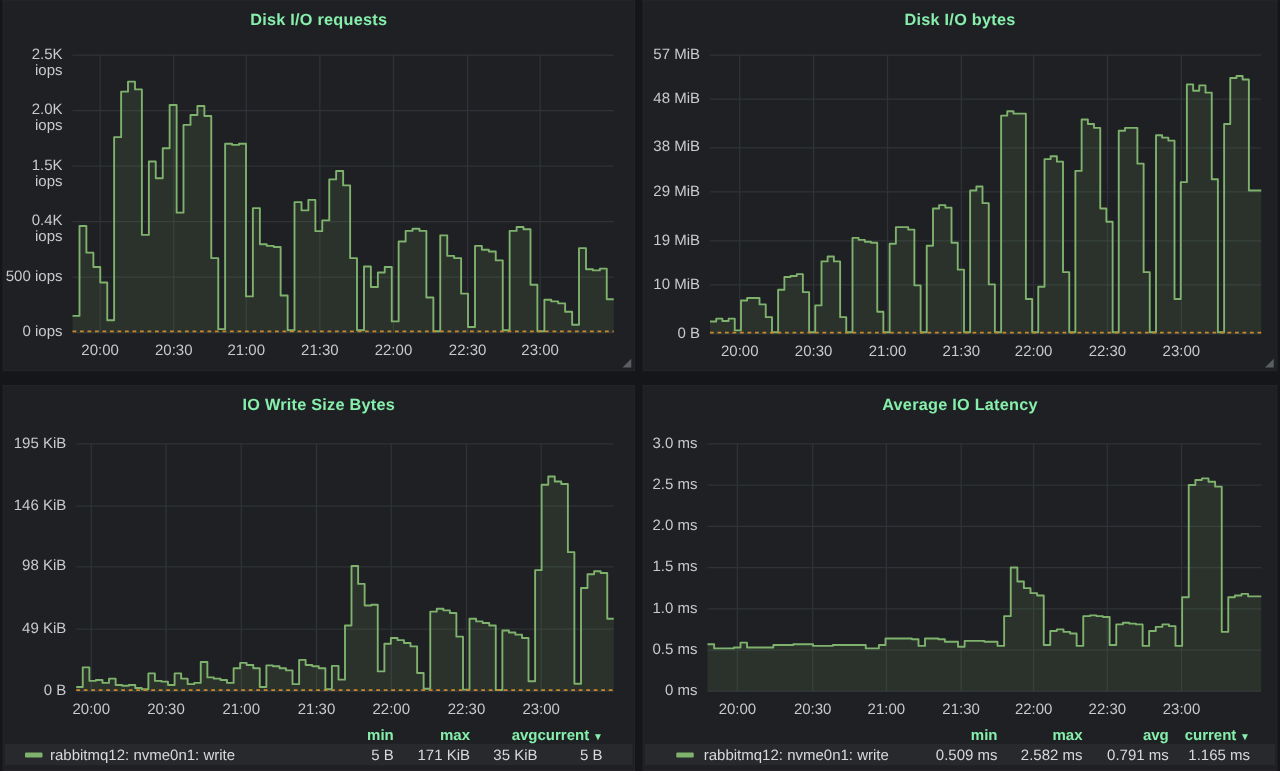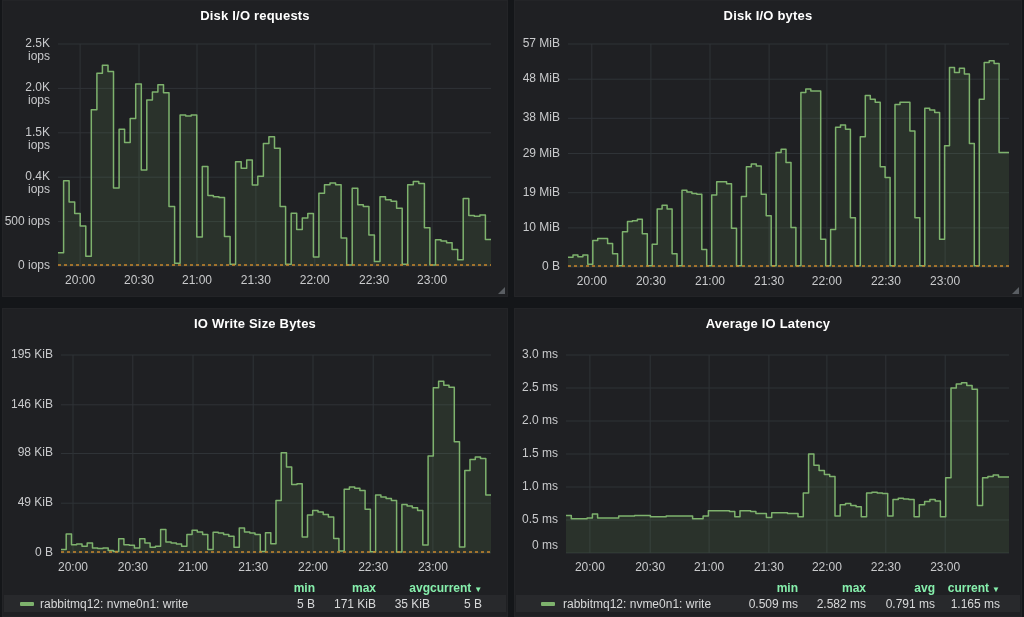--- a/index.html
+++ b/index.html
@@ -1,19 +1,19 @@
 <!DOCTYPE html>
 <html><head>
 <meta charset="utf-8">
 <style>
   html,body{margin:0;padding:0;background:#141619;}
   body{width:1024px;height:617px;overflow:hidden;font-family:"Liberation Sans","DejaVu Sans",sans-serif;}
   .page{display:grid;grid-template-columns:506px 508px;grid-template-rows:297px 309px;gap:11px 6px;padding-left:2px;width:1022px;height:617px;}
   .panel{position:relative;background:#1f2023;box-sizing:border-box;border:1px solid rgba(255,255,255,0.02);}
-  .panel-title{position:absolute;top:7px;left:0;right:0;margin:0;text-align:center;font-size:13px;font-weight:700;color:#ffffff;letter-spacing:.2px;z-index:3;}
+  .panel-title{position:absolute;top:7px;left:0;right:0;margin:0;text-align:center;font-size:13px;font-weight:700;color:#86efac;letter-spacing:.2px;z-index:3;}
   .chart{position:absolute;left:0;top:0;right:0;bottom:0;}
   .tick{position:absolute;color:#c9cacc;font-size:12px;line-height:13px;}
   .tick-y{left:0;text-align:right;}
   .tick-x{width:50px;text-align:center;}
   .resize-handle{position:absolute;right:2px;bottom:2px;width:0;height:0;border-left:7px solid transparent;border-bottom:7px solid #5a5e63;z-index:4;}
   .legend{position:absolute;left:1px;right:1px;bottom:4px;font-size:12px;color:#d8d9da;z-index:3;}
   .legend-header{display:flex;align-items:flex-end;height:15px;color:#86efac;font-weight:700;}
   .legend-row{display:flex;align-items:center;height:17px;background:rgba(255,255,255,0.045);}
   .spacer{flex:1;}
   .cell{text-align:right;white-space:nowrap;}
@@ -185,21 +185,21 @@
           <line x1="379.2" x2="379.2" y1="0" y2="198" stroke="#2f3337" stroke-width="1"></line>
           <path d="M0 160.4H5.3 V163.7H10.5 V163.7H15.8 V163.7H21.1 V163.0H26.4 V159.1H31.6 V163.0H36.9 V163.0H42.2 V163.0H47.5 V163.0H52.7 V161.0H58.0 V161.0H63.3 V161.0H68.6 V160.4H73.8 V160.4H79.1 V160.4H84.4 V161.7H89.7 V161.7H94.9 V161.7H100.2 V161.0H105.5 V161.0H110.8 V161.0H116.0 V161.0H121.3 V161.0H126.6 V163.7H131.8 V163.7H137.1 V161.0H142.4 V155.8H147.7 V155.8H152.9 V155.8H158.2 V155.8H163.5 V156.4H168.8 V161.7H174.0 V155.8H179.3 V155.8H184.6 V156.4H189.9 V158.4H195.1 V158.4H200.4 V162.4H205.7 V157.7H211.0 V157.7H216.2 V157.7H221.5 V158.4H226.8 V158.4H232.0 V161.7H237.3 V137.9H242.6 V99.0H247.9 V110.2H253.1 V115.5H258.4 V119.5H263.7 V121.4H269.0 V161.0H274.2 V149.8H279.5 V148.5H284.8 V150.5H290.1 V151.8H295.3 V161.7H300.6 V137.9H305.9 V137.3H311.2 V137.9H316.4 V138.6H321.7 V161.0H327.0 V144.5H332.3 V143.2H337.5 V143.9H342.8 V144.5H348.1 V161.7H353.3 V149.8H358.6 V146.5H363.9 V144.5H369.2 V145.9H374.4 V161.7H379.7 V122.8H385.0 V33.0H390.3 V29.0H395.5 V27.7H400.8 V30.4H406.1 V34.3H411.4 V150.5H416.6 V122.8H421.9 V121.4H427.2 V120.1H432.5 V122.1H437.7 V122.1H443 V198 H0 Z" fill="rgba(126,178,109,0.12)" stroke="none"></path>
           <path d="M0 160.4H5.3 V163.7H10.5 V163.7H15.8 V163.7H21.1 V163.0H26.4 V159.1H31.6 V163.0H36.9 V163.0H42.2 V163.0H47.5 V163.0H52.7 V161.0H58.0 V161.0H63.3 V161.0H68.6 V160.4H73.8 V160.4H79.1 V160.4H84.4 V161.7H89.7 V161.7H94.9 V161.7H100.2 V161.0H105.5 V161.0H110.8 V161.0H116.0 V161.0H121.3 V161.0H126.6 V163.7H131.8 V163.7H137.1 V161.0H142.4 V155.8H147.7 V155.8H152.9 V155.8H158.2 V155.8H163.5 V156.4H168.8 V161.7H174.0 V155.8H179.3 V155.8H184.6 V156.4H189.9 V158.4H195.1 V158.4H200.4 V162.4H205.7 V157.7H211.0 V157.7H216.2 V157.7H221.5 V158.4H226.8 V158.4H232.0 V161.7H237.3 V137.9H242.6 V99.0H247.9 V110.2H253.1 V115.5H258.4 V119.5H263.7 V121.4H269.0 V161.0H274.2 V149.8H279.5 V148.5H284.8 V150.5H290.1 V151.8H295.3 V161.7H300.6 V137.9H305.9 V137.3H311.2 V137.9H316.4 V138.6H321.7 V161.0H327.0 V144.5H332.3 V143.2H337.5 V143.9H342.8 V144.5H348.1 V161.7H353.3 V149.8H358.6 V146.5H363.9 V144.5H369.2 V145.9H374.4 V161.7H379.7 V122.8H385.0 V33.0H390.3 V29.0H395.5 V27.7H400.8 V30.4H406.1 V34.3H411.4 V150.5H416.6 V122.8H421.9 V121.4H427.2 V120.1H432.5 V122.1H437.7 V122.1H443" fill="none" stroke="#7eb26d" stroke-width="1.5" stroke-linejoin="round"></path>
         </svg>
         <div class="tick tick-y" style="top: 39px; width: 43px;">3.0 ms</div>
         <div class="tick tick-y" style="top: 72px; width: 43px;">2.5 ms</div>
         <div class="tick tick-y" style="top: 105px; width: 43px;">2.0 ms</div>
         <div class="tick tick-y" style="top: 138px; width: 43px;">1.5 ms</div>
         <div class="tick tick-y" style="top: 171px; width: 43px;">1.0 ms</div>
         <div class="tick tick-y" style="top: 204px; width: 43px;">0.5 ms</div>
-        <div class="tick tick-y" style="top: 230px; width: 43px; text-align: right;">0 ms</div>
+        <div class="tick tick-y" style="top: 237px; width: 43px; text-align: right;">0 ms</div>
         <div class="tick tick-x" style="left: 49.922px; top: 252px;">20:00</div>
         <div class="tick tick-x" style="left: 110.17px; top: 252px;">20:30</div>
         <div class="tick tick-x" style="left: 169.089px; top: 252px;">21:00</div>
         <div class="tick tick-x" style="left: 228.894px; top: 252px;">21:30</div>
         <div class="tick tick-x" style="left: 286.927px; top: 252px;">22:00</div>
         <div class="tick tick-x" style="left: 345.846px; top: 252px;">22:30</div>
         <div class="tick tick-x" style="left: 405.208px; top: 252px;">23:00</div>
       </div>
     <div class="legend legend-br">
       <div class="legend-header">

